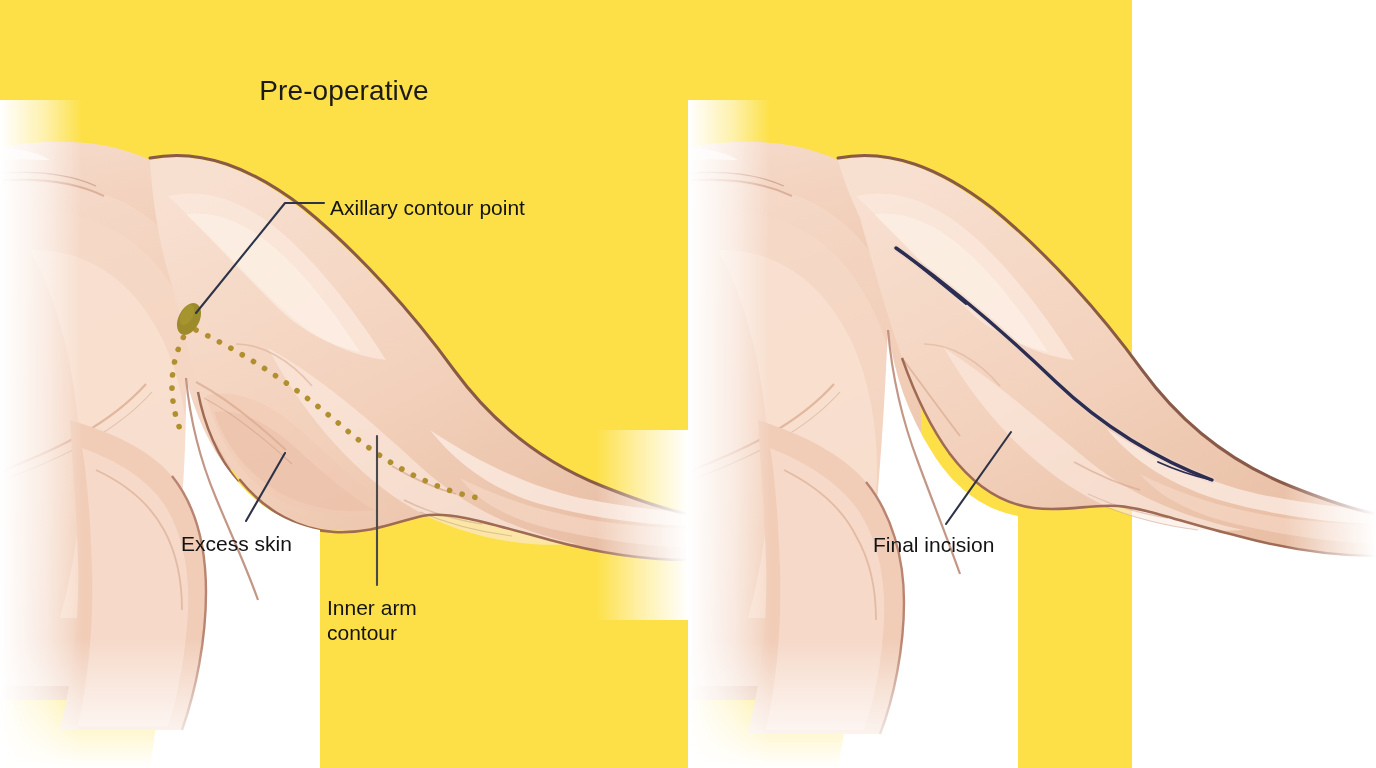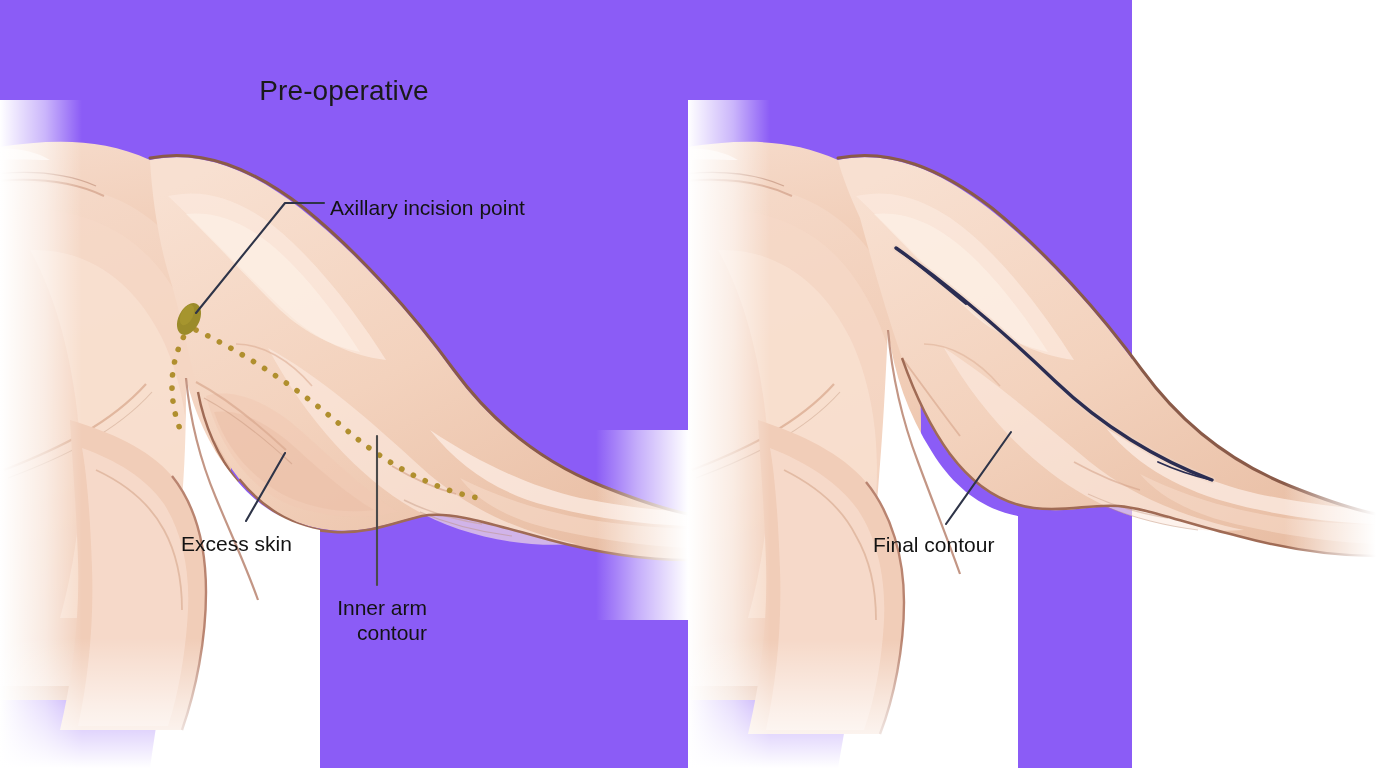--- a/index.html
+++ b/index.html
@@ -6,21 +6,21 @@
   * { margin:0; padding:0; box-sizing:border-box; }
   html, body {
     width:1376px; height:768px;
     background:#ffffff;
     font-family:"Liberation Sans", sans-serif;
     overflow:hidden;
   }
   #figure-root {
     position:relative;
     width:1132px; height:768px;
-    background:#8b5cf6;
+    background:#fde047;
   }
   .panel {
     position:absolute;
     top:0; height:768px; width:688px;
   }
   #panel-pre  { left:0; }
   #panel-post { left:688px; }
 
   .panel-title {
     position:absolute;
@@ -36,21 +36,21 @@
   .illus { position:absolute; top:0; left:0; width:688px; height:768px; }
 
   .callout {
     position:absolute;
     font-size:21px;
     font-weight:400;
     color:#131313;
     white-space:nowrap;
     line-height:1.17;
   }
-  .callout.two-line { white-space:normal; text-align:right; }
+  .callout.two-line { white-space:normal; text-align:left; }
 </style>
 </head>
 <body>
 
 <div id="figure-root">
 
   <div class="panel" id="panel-pre">
 
     <div class="panel-title">Pre-operative</div>
 
@@ -261,21 +261,21 @@
         <path d="M 324,203 L 285,203 L 196,313" stroke-width="2.1" stroke-linecap="round" stroke-linejoin="round"></path>
         <path d="M 246,521 L 285,453" stroke-width="2.1" stroke-linecap="round"></path>
         <path d="M 377,585 L 377,436" stroke-width="2.1" stroke-linecap="round" stroke="#4a4a4a"></path>
       </g>
 
       <rect x="0" y="100" width="82" height="668" fill="url(#fadeL)"></rect>
       <rect x="0" y="638" width="300" height="130" fill="url(#fadeB)"></rect>
       <rect x="596" y="430" width="92" height="190" fill="url(#fadeR1)"></rect>
     </svg>
 
-    <div class="callout" style="left:330px; top:196px;">Axillary incision point</div>
+    <div class="callout" style="left:330px; top:196px;">Axillary contour point</div>
 
     <div class="callout" style="left:181px; top:532px;">Excess skin</div>
 
     <div class="callout two-line" style="left:327px; top:596px; width:100px;">
       <span>Inner arm</span><br>
       <span>contour</span>
     </div>
   </div>
 
   <div class="panel" id="panel-post">
@@ -455,16 +455,16 @@
 
       <g stroke="#2e3448" fill="none">
         <path d="M 258,524 L 323,432" stroke-width="2.1" stroke-linecap="round"></path>
       </g>
 
       <rect x="0" y="100" width="82" height="668" fill="url(#fadeL2)"></rect>
       <rect x="0" y="640" width="310" height="128" fill="url(#fadeB2)"></rect>
       <rect x="596" y="430" width="92" height="190" fill="url(#fadeR2)"></rect>
     </svg>
 
-    <div class="callout" style="left:185px; top:533px;">Final contour</div>
+    <div class="callout" style="left:185px; top:533px;">Final incision</div>
   </div>
 
 </div>
 
 </body></html>

